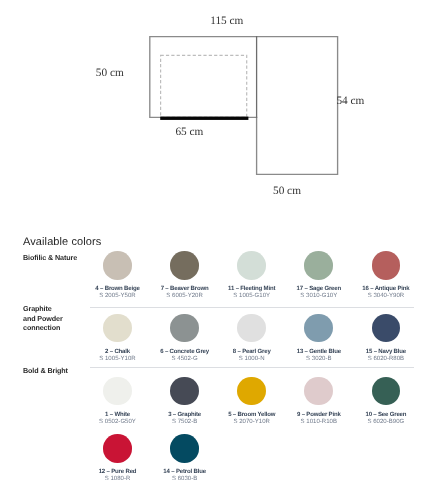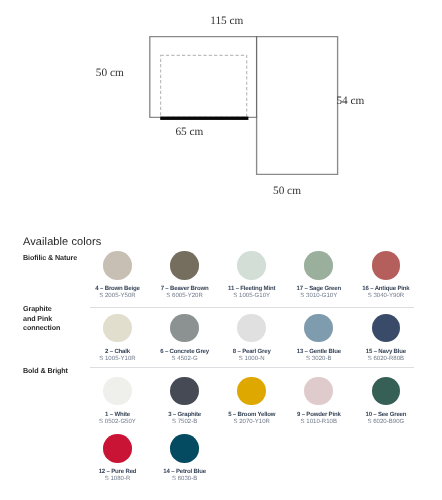--- a/index.html
+++ b/index.html
@@ -85,21 +85,21 @@
       </div>
       <div class="swatch-cell" style="left:345.9px;top:251.0px">
         <div class="swatch" style="background-color: rgb(181, 95, 93);"></div>
         <div class="sw-name">16 – Antique Pink</div>
         <div class="sw-code">S 3040-Y90R</div>
       </div>
     </div>
     <div>
       <div class="group-label" style="top:304.2px">
         <span class="ln">Graphite</span>
-        <span class="ln">and Pink</span>
+        <span class="ln">and Powder</span>
         <span class="ln">connection</span>
       </div>
       <div class="swatch-cell" style="left:77.5px;top:313.5px">
         <div class="swatch" style="background-color: rgb(226, 222, 205);"></div>
         <div class="sw-name">2 – Chalk</div>
         <div class="sw-code">S 1005-Y10R</div>
       </div>
       <div class="swatch-cell" style="left:144.6px;top:313.5px">
         <div class="swatch" style="background-color: rgb(140, 146, 146);"></div>
         <div class="sw-name">6 – Concrete Grey</div>

